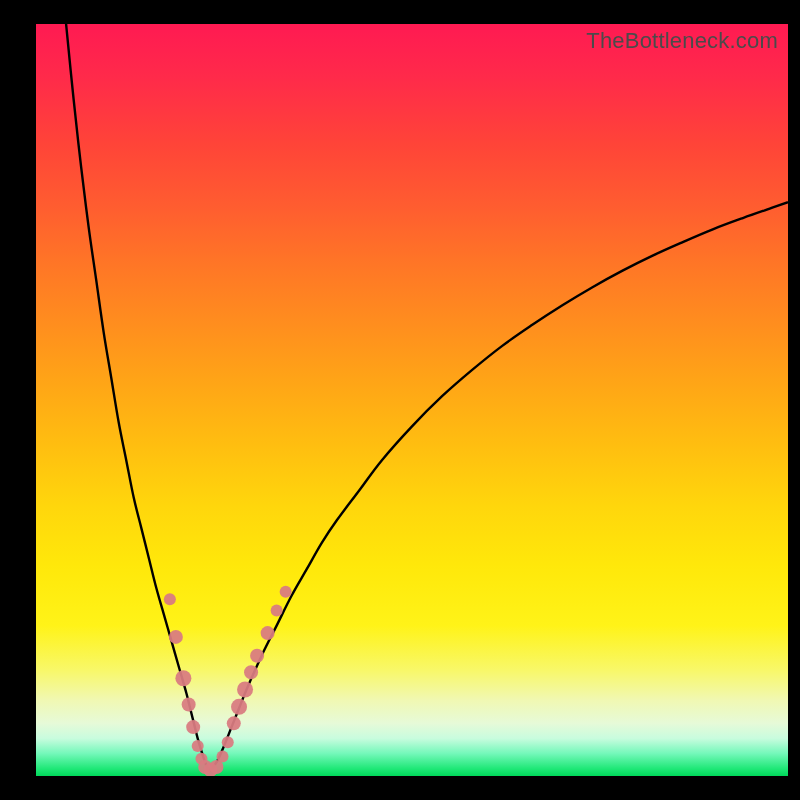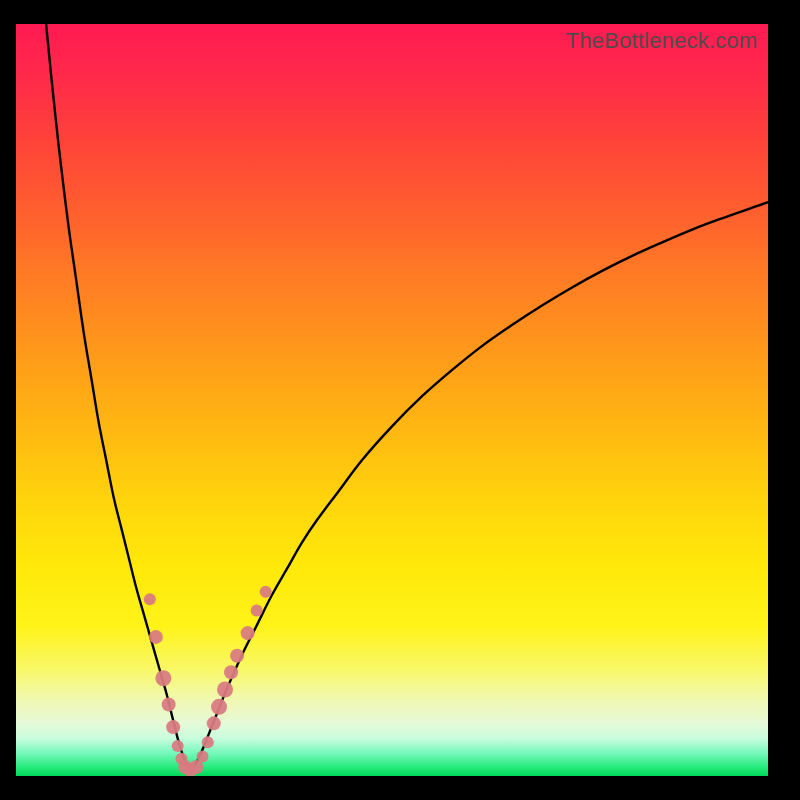--- a/index.html
+++ b/index.html
@@ -11,21 +11,21 @@
     background: #000;
     font-family: Arial, Helvetica, sans-serif;
   }
   .frame {
     position: absolute;
     inset: 0;
     background: #000;
   }
   .plot {
     position: absolute;
-    left: 16px;
+    left: 36px;
     top: 24px;
     width: 752px;
     height: 752px;
     background: linear-gradient(
       to bottom,
       #ff1a52 0%,
       #ff2a4a 7%,
       #ff4438 16%,
       #ff5c30 24%,
       #ff7626 32%,

